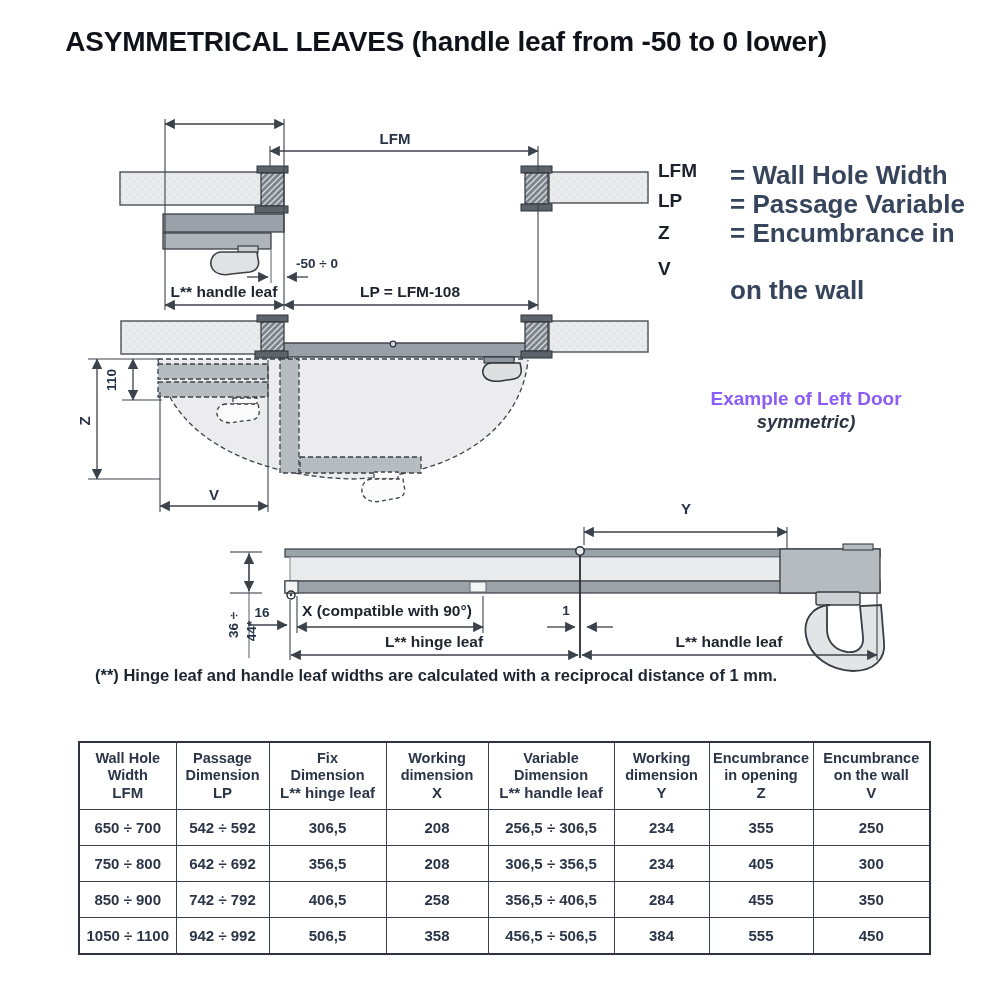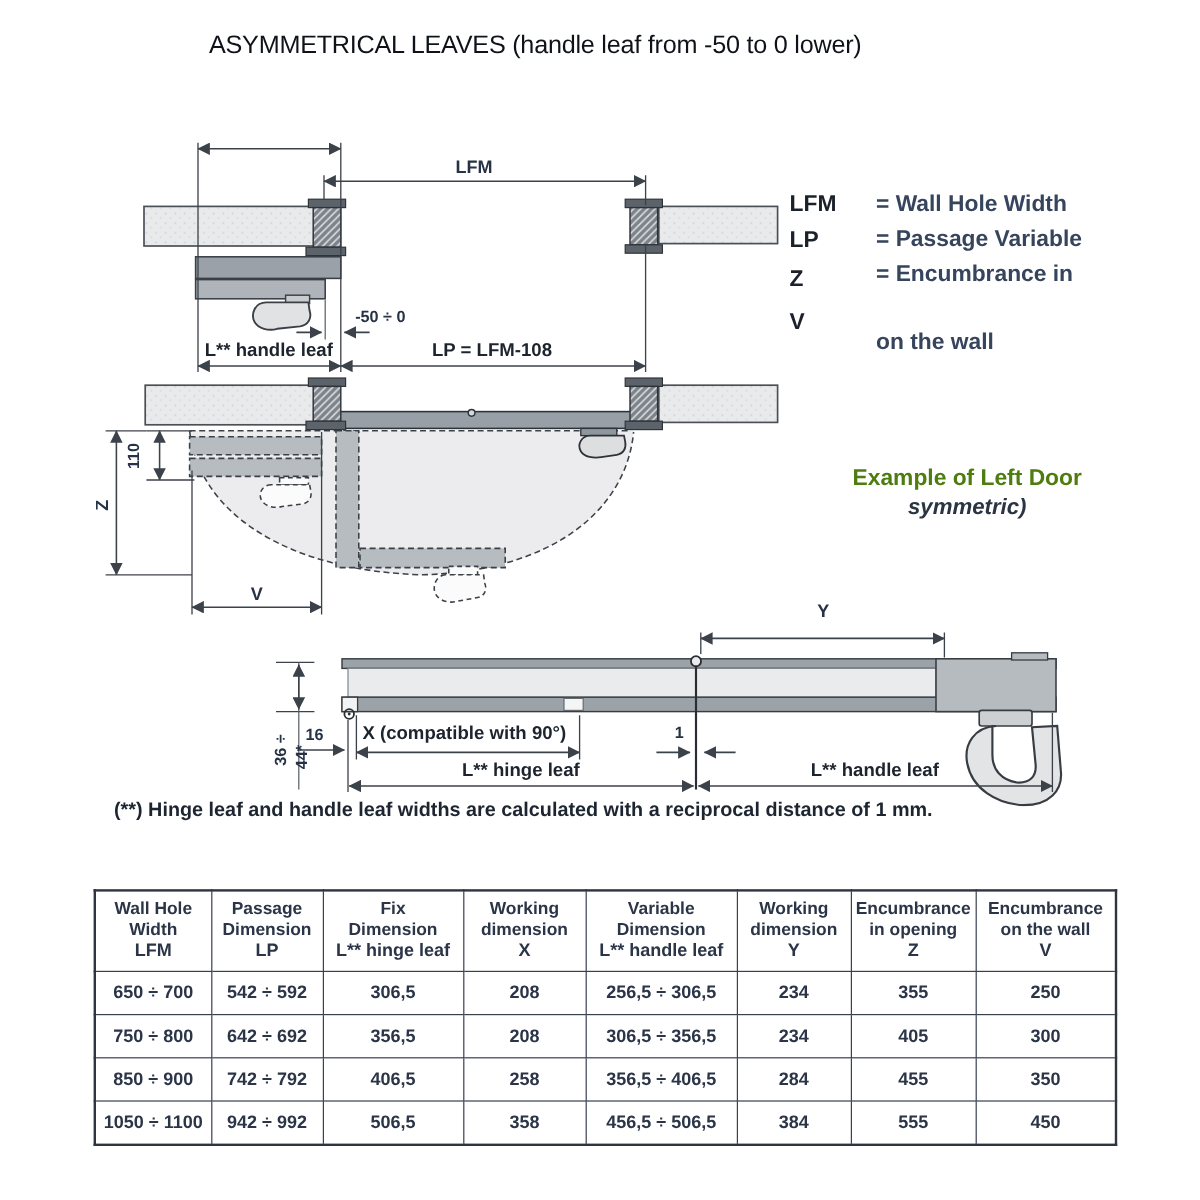--- a/index.html
+++ b/index.html
@@ -3,28 +3,28 @@
 <meta charset="utf-8">
 <style>
   html,body{margin:0;padding:0;}
   body{
     width:1000px;height:1000px;background:#ffffff;position:relative;
     font-family:"Liberation Sans",sans-serif;color:#1d2531;overflow:hidden;
   }
   .abs{position:absolute;}
   
   .page-title{top:26px;left:0;width:892px;text-align:center;
-    font-size:21px;font-weight:normal;color:#0f1319;letter-spacing:-0.2px;}
+    font-size:28px;font-weight:bold;color:#0f1319;letter-spacing:-0.2px;}
   
   .legend{left:658px;top:150px;width:335px;height:150px;}
   .lkey{position:absolute;left:0;font-size:19px;font-weight:bold;color:#1b212b;}
-  .lval{position:absolute;left:72px;font-size:19px;font-weight:600;color:#36445c;white-space:nowrap;}
+  .lval{position:absolute;left:72px;font-size:26px;font-weight:600;color:#36445c;white-space:nowrap;}
   
   .note{left:686px;top:388px;width:240px;text-align:center;}
-  .note-b{font-size:19px;font-weight:bold;color:#4d7c0f;}
+  .note-b{font-size:19px;font-weight:bold;color:#8b5cf6;}
   .note-i{font-size:18.5px;font-style:italic;font-weight:600;color:#2b3443;line-height:1.35;}
   
   .footnote{left:95px;top:666px;font-size:16.5px;font-weight:600;color:#1d2531;text-align:right;}
   
   svg text{font-family:"Liberation Sans",sans-serif;}
   .dim{stroke:#3c424a;stroke-width:1.3;fill:none;}
   .ext{stroke:#3c424a;stroke-width:1.1;fill:none;}
   .thin{stroke:#565c64;stroke-width:1;fill:none;}
   .dsh{stroke-dasharray:5 3;}
   .t13{font-size:13.5px;font-weight:bold;fill:#273246;}

